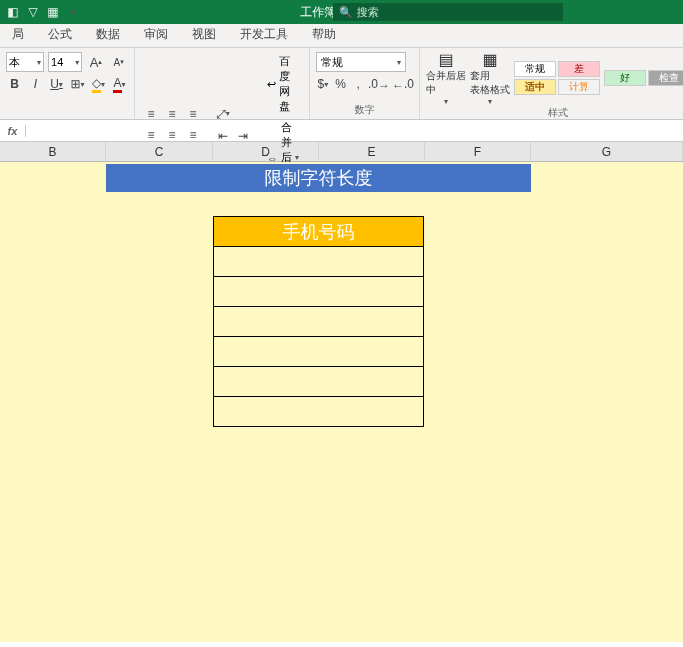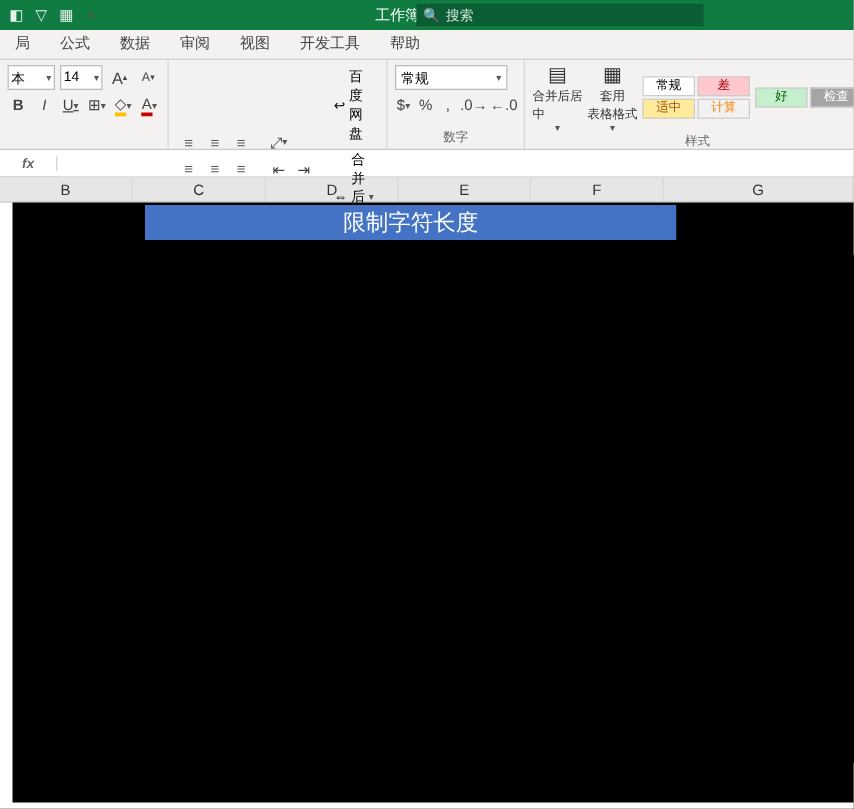--- a/index.html
+++ b/index.html
@@ -33,32 +33,32 @@
 .num-sel { width: 90px; height: 20px; background: #fff; border: 1px solid #bbb; font-size: 11px; padding: 0 4px; display: flex; align-items: center; justify-content: space-between; }
 
 .big-btn { display: flex; flex-direction: column; align-items: center; justify-content: center; width: 40px; height: 52px; font-size: 10px; color: #333; cursor: pointer; }
 .big-btn .bicon { width: 24px; height: 24px; display: flex; align-items: center; justify-content: center; font-size: 16px; }
 
 .style-gallery { display: grid; grid-template-columns: repeat(2, 42px); grid-auto-rows: 16px; gap: 2px; }
 .style-gallery div { font-size: 10px; text-align: center; border: 1px solid #ccc; padding: 0 2px; line-height: 14px; }
 .sg-normal { background: #fff; }
 .sg-bad { background: #ffc7ce; color: #9c0006; }
 .sg-good { background: #c6efce; color: #006100; }
-.sg-neutral { background: #ffeb9c; color: #9c5700; }
+.sg-neutral { background: #ffeb9c; color: #9c5700; font-weight: bold; }
 .sg-calc { background: #f2f2f2; color: #ff7f00; }
 .sg-check { background: #a5a5a5; color: #fff; }
 
 .formula-bar { height: 22px; display: flex; align-items: center; border-bottom: 1px solid #c8c8c8; }
-.fb-label { width: 46px; text-align: center; font-style: italic; color: #666; font-size: 11px; border-right: 1px solid #c8c8c8; font-weight: bold; }
+.fb-label { width: 26px; text-align: center; font-style: italic; color: #666; font-size: 11px; border-right: 1px solid #c8c8c8; font-weight: bold; }
 .fb-input { flex: 1; height: 100%; border: none; padding: 0 6px; font-size: 12px; }
 
 .col-headers { height: 20px; display: flex; border-bottom: 1px solid #bbb; }
 .col-headers div { border-right: 1px solid #d4d4d4; background: #e6e6e6; display: flex; align-items: center; justify-content: center; font-size: 12px; color: #333; }
 
-.sheet-area { position: relative; height: 480px; background: #000000; margin-left: 10px; }
+.sheet-area { position: relative; height: 480px; background: #fef9c3; }
 
 .banner { position: absolute; left: 106px; top: 2px; width: 425px; height: 28px; background: #4472c4; color: #fff; display: flex; align-items: center; justify-content: center; font-size: 18px; }
 
 .phone-table { position: absolute; left: 213px; top: 54px; border-collapse: collapse; }
 .phone-table th { background: #ffc000; color: #fff; font-weight: normal; font-size: 18px; height: 30px; width: 210px; border: 1px solid #000; }
 .phone-table td { height: 30px; width: 210px; border: 1px solid #000; }
 
 .watermark { position: absolute; left: 245px; top: 337px; color: #ff3b30; font-size: 20px; }
 
 .drop { font-size: 8px; color: #555; }
@@ -182,21 +182,21 @@
 
   <div class="ribbon-group" style="flex:1">
     <div class="ribbon-row">
       <div class="big-btn">
         <div class="bicon">▤</div>
         <span>合并后居中</span>
           <span class="drop">▾</span>
       </div>
       <div class="big-btn">
         <div class="bicon">▦</div>
-        <span style="white-space:pre-line;text-align:center">套用
+        <span style="white-space:pre-line;">套用
 表格格式</span>
           <span class="drop">▾</span>
       </div>
       <div class="style-gallery">
         <div class="sg-normal">常规</div>
         <div class="sg-bad">差</div>
         <div class="sg-neutral">适中</div>
         <div class="sg-calc">计算</div>
       </div>
       <div class="style-gallery">
@@ -218,14 +218,39 @@
   <div style="width:107px">C</div>
   <div style="width:106px">D</div>
   <div style="width:106px">E</div>
   <div style="width:106px">F</div>
   <div style="width:152px">G</div>
 </div>
 
 <div class="sheet-area">
   <div class="banner">限制字符长度</div>
 
+  <table class="phone-table">
+    <tbody>
+        <tr>
+          <th>手机号码</th>
+        </tr>
+    <tr>
+          <td></td>
+        </tr>
+    <tr>
+          <td></td>
+        </tr>
+    <tr>
+          <td></td>
+        </tr>
+    <tr>
+          <td></td>
+        </tr>
+    <tr>
+          <td></td>
+        </tr>
+    <tr>
+          <td></td>
+        </tr>
+  </tbody>
+    </table>
 
 </div>
 
 </body></html>

